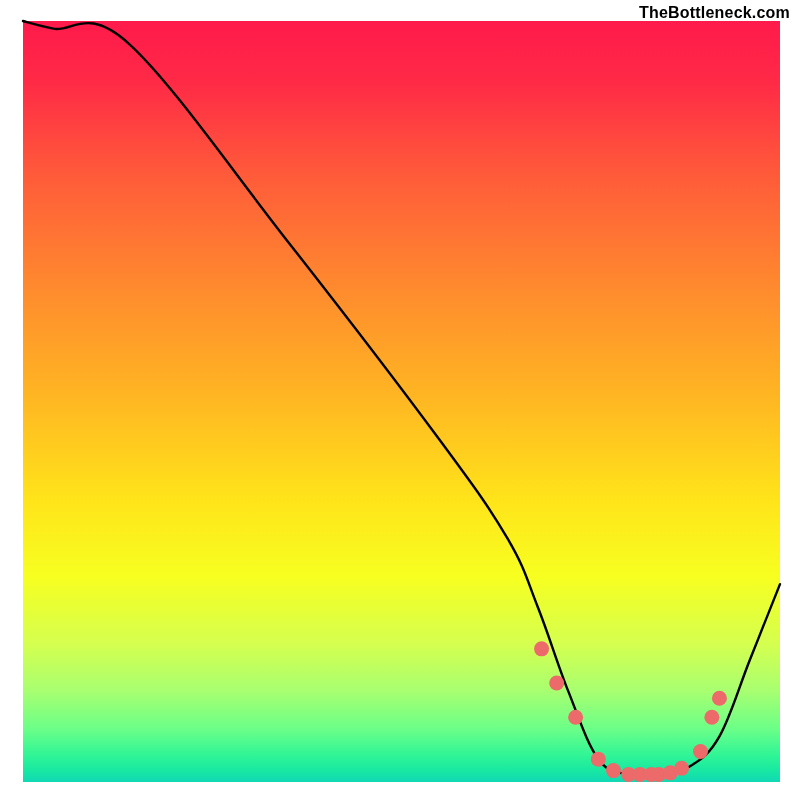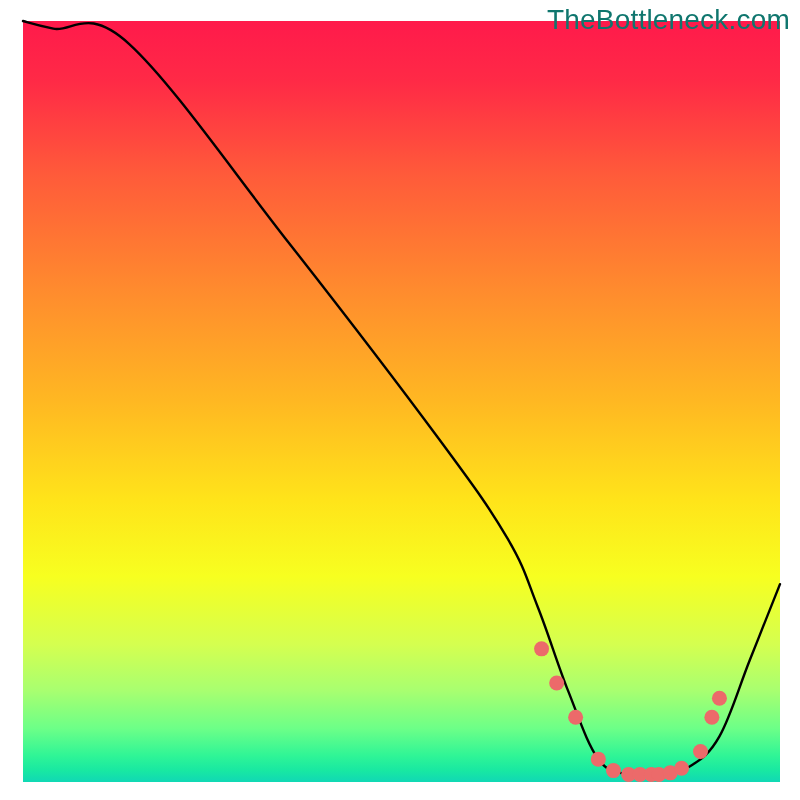--- a/index.html
+++ b/index.html
@@ -13,23 +13,23 @@
   }
   .frame {
     position: relative;
     width: 800px;
     height: 800px;
   }
   .watermark {
     position: absolute;
     top: 4px;
     right: 10px;
-    font-size: 28px;
-    font-weight: 400;
-    color: #0f766e;
+    font-size: 16px;
+    font-weight: 700;
+    color: #000000;
     letter-spacing: 0.2px;
     z-index: 10;
   }
   svg {
     display: block;
   }
 </style>
 </head>
 <body>
 

